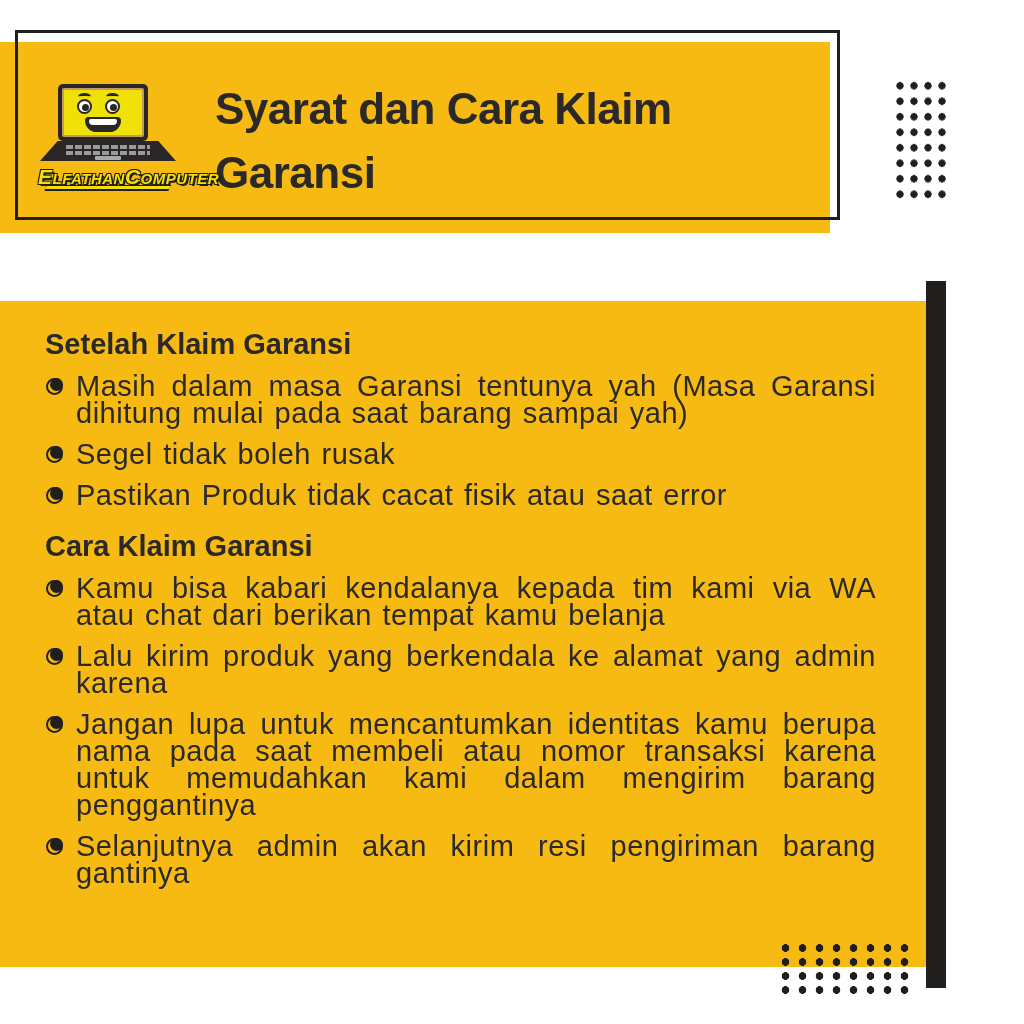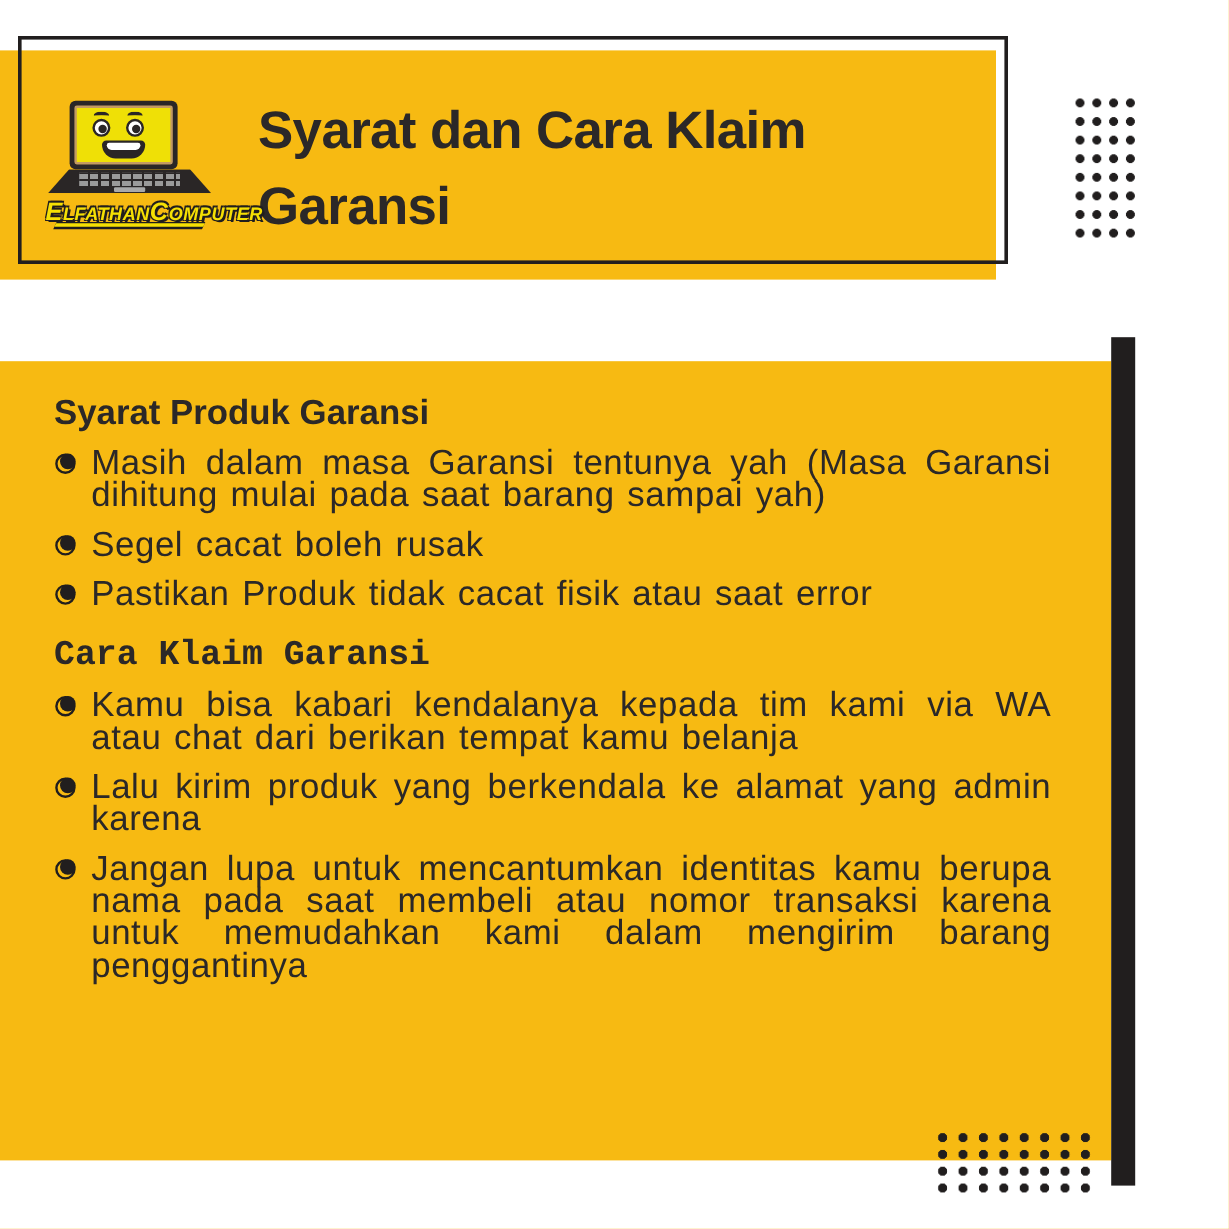--- a/index.html
+++ b/index.html
@@ -106,21 +106,21 @@
   }
   .side-bar{
     position:absolute;left:926px;top:281px;width:20px;height:707px;
     background:var(--dark);
   }
   .content{position:absolute;left:45px;top:327px;width:831px;z-index:2;}
   .section-heading{
     font-size:29px;line-height:34px;font-weight:800;color:var(--text);
     margin-bottom:12px;
   }
-  .section-heading.second{margin-top:20px;font-family:Liberation Mono, monospace;}
+  .section-heading.second{margin-top:20px;}
   ul.bullet-list{list-style:none;}
   ul.bullet-list li{
     position:relative;padding-left:31px;margin-bottom:14px;
     font-size:29px;line-height:27px;letter-spacing:0.5px;word-spacing:2px;
     text-align:justify;color:var(--text);
   }
   .bullet{position:absolute;left:1px;top:5px;width:17px;height:17px;}
   .bullet .ring{position:absolute;left:0;top:0;width:17px;height:17px;
     border:2.5px solid var(--dark);border-radius:50%;}
   .bullet .disc{position:absolute;right:0;top:0;width:13px;height:13px;
@@ -159,35 +159,35 @@
 <h1 class="page-title">Syarat dan Cara Klaim Garansi</h1>
 
 <div class="dots-top"></div>
 
 <div class="main-panel"></div>
 <div class="side-bar"></div>
 <div class="dots-bottom"></div>
 
 <div class="content">
 
-  <h2 class="section-heading">Syarat Produk Garansi</h2>
+  <h2 class="section-heading">Setelah Klaim Garansi</h2>
   <ul class="bullet-list">
     <li>
       <span class="bullet">
           <span class="ring"></span>
           <span class="disc"></span>
         </span>
       <span>Masih dalam masa Garansi tentunya yah (Masa Garansi dihitung mulai pada saat barang sampai yah)</span>
     </li>
     <li>
       <span class="bullet">
           <span class="ring"></span>
           <span class="disc"></span>
         </span>
-      <span>Segel cacat boleh rusak</span>
+      <span>Segel tidak boleh rusak</span>
     </li>
     <li>
       <span class="bullet">
           <span class="ring"></span>
           <span class="disc"></span>
         </span>
       <span>Pastikan Produk tidak cacat fisik atau saat error</span>
     </li>
   </ul>
 
@@ -207,15 +207,22 @@
         </span>
       <span>Lalu kirim produk yang berkendala ke alamat yang admin karena</span>
     </li>
     <li>
       <span class="bullet">
           <span class="ring"></span>
           <span class="disc"></span>
         </span>
       <span>Jangan lupa untuk mencantumkan identitas kamu berupa nama pada saat membeli atau nomor transaksi karena untuk memudahkan kami dalam mengirim barang penggantinya</span>
     </li>
+    <li>
+      <span class="bullet">
+          <span class="ring"></span>
+          <span class="disc"></span>
+        </span>
+      <span>Selanjutnya admin akan kirim resi pengiriman barang gantinya</span>
+    </li>
   </ul>
 
 </div>
 
 </body></html>

